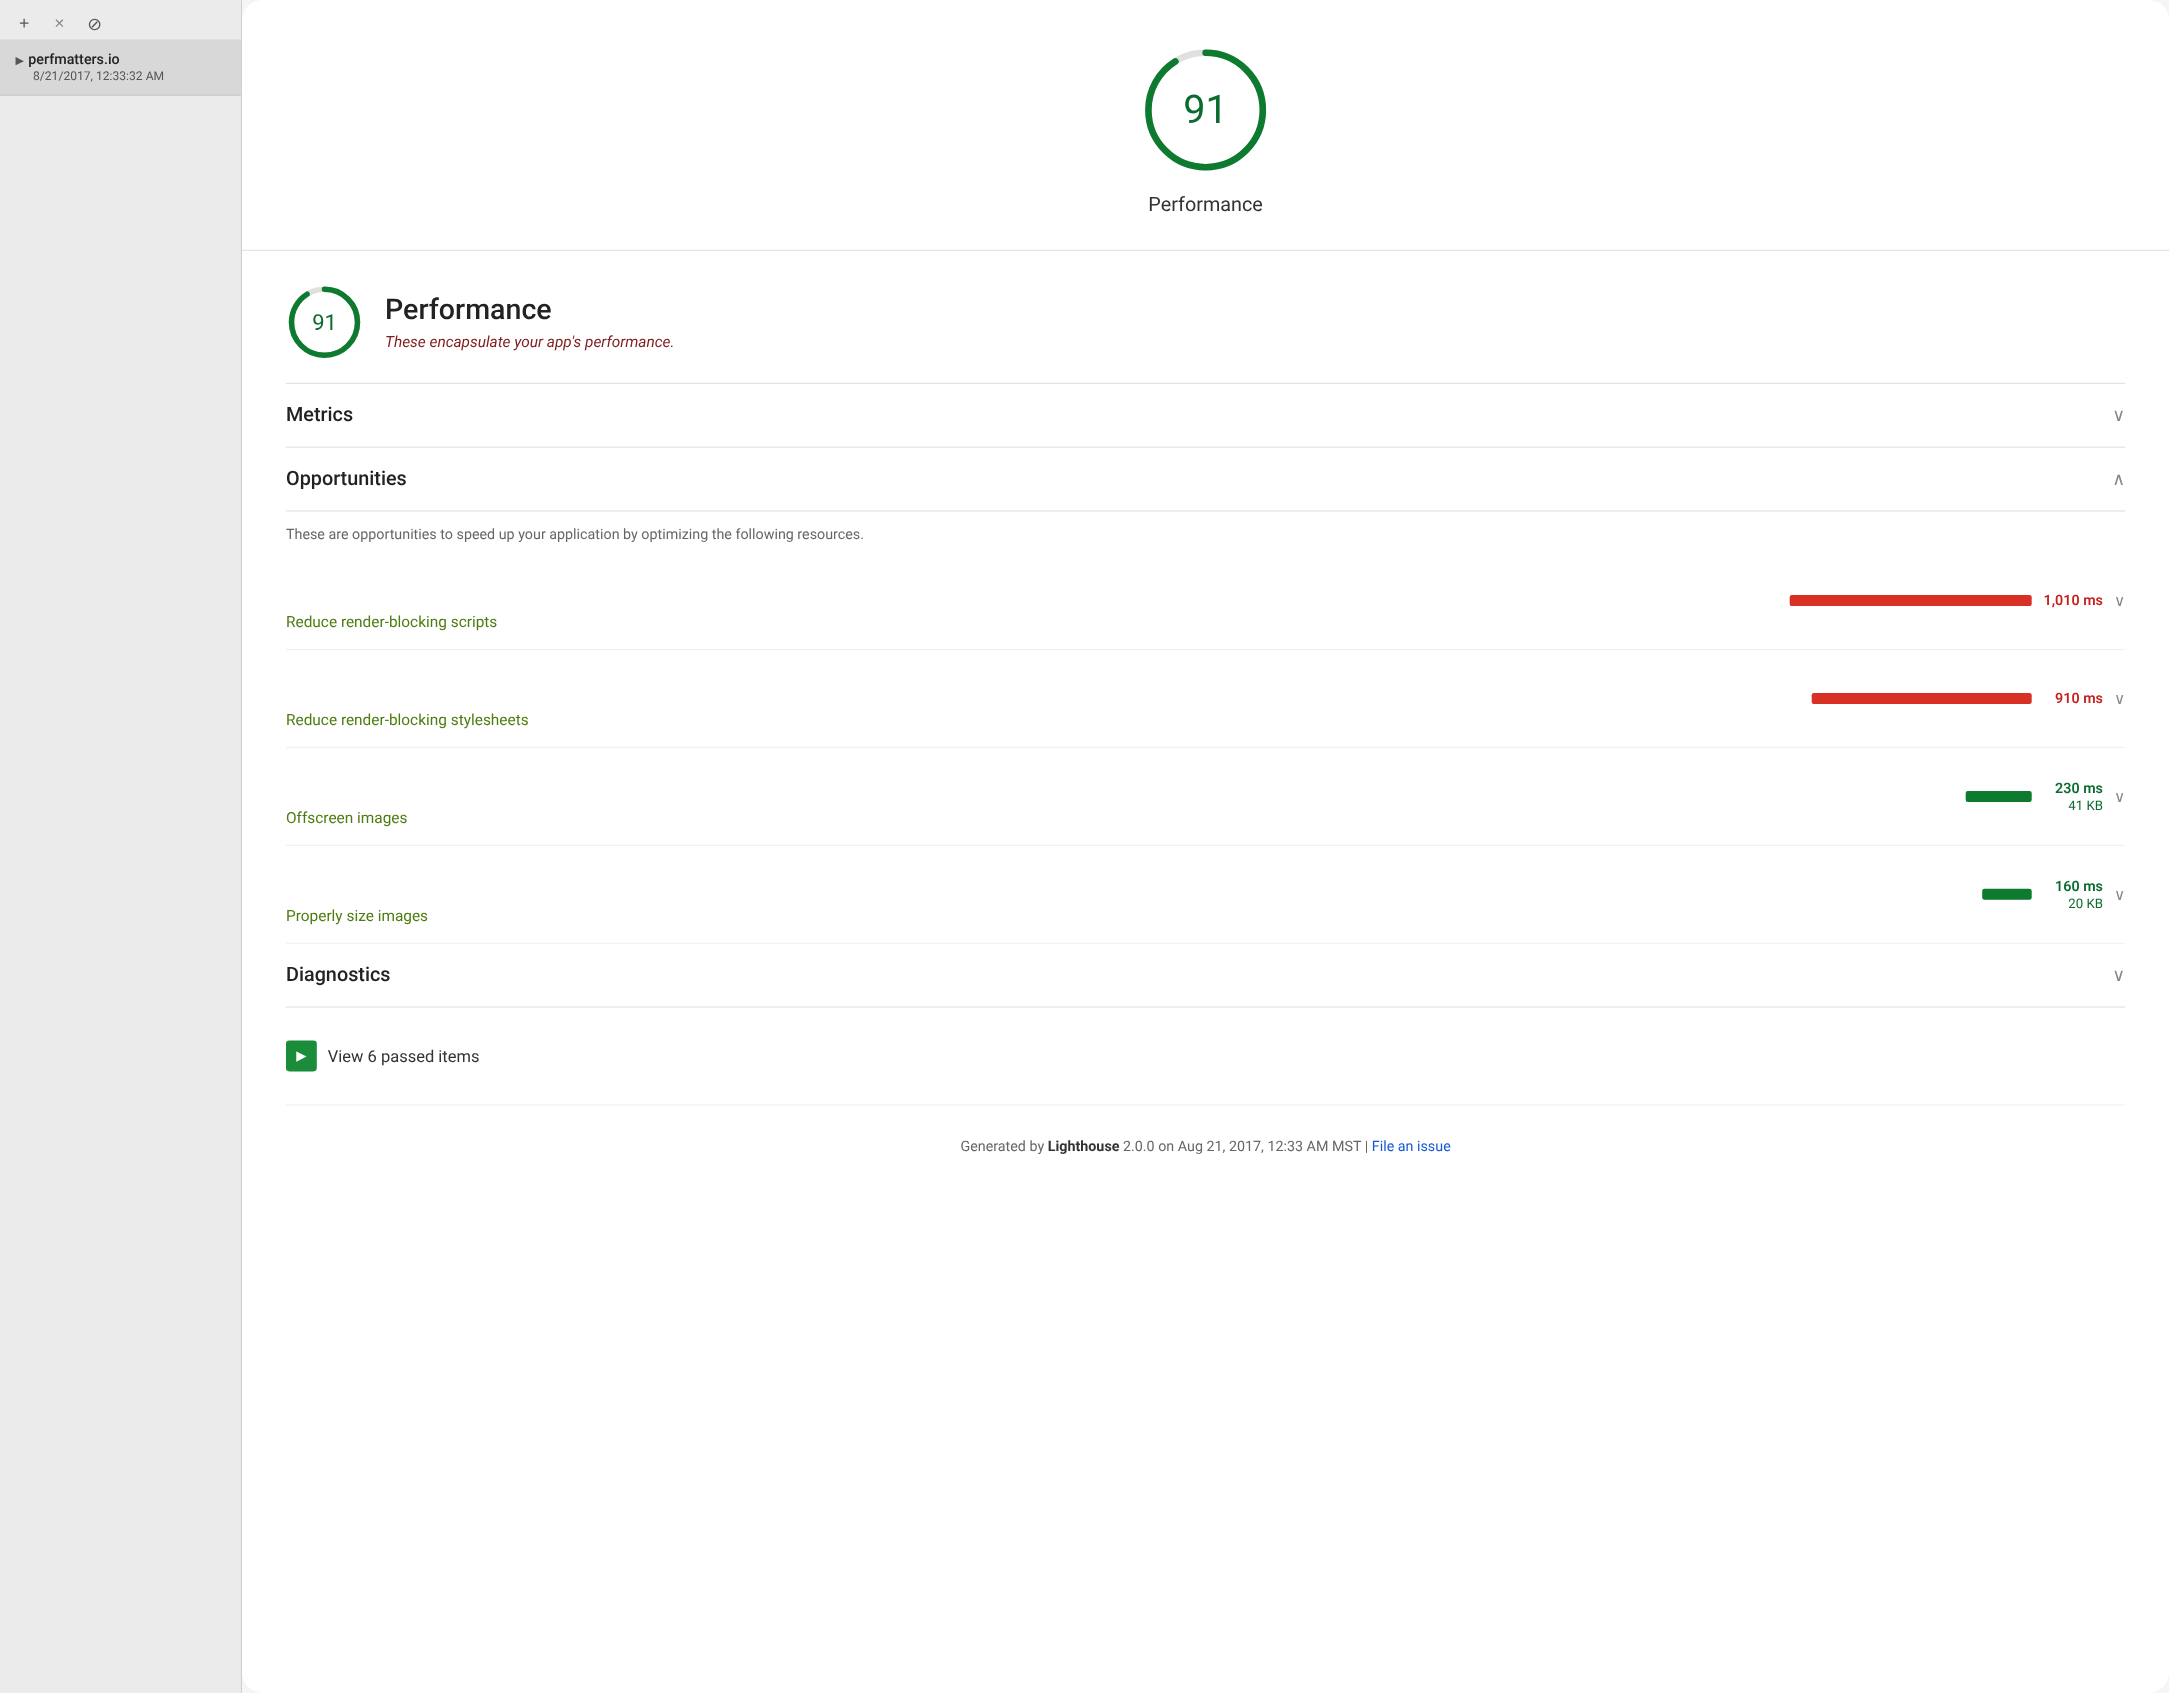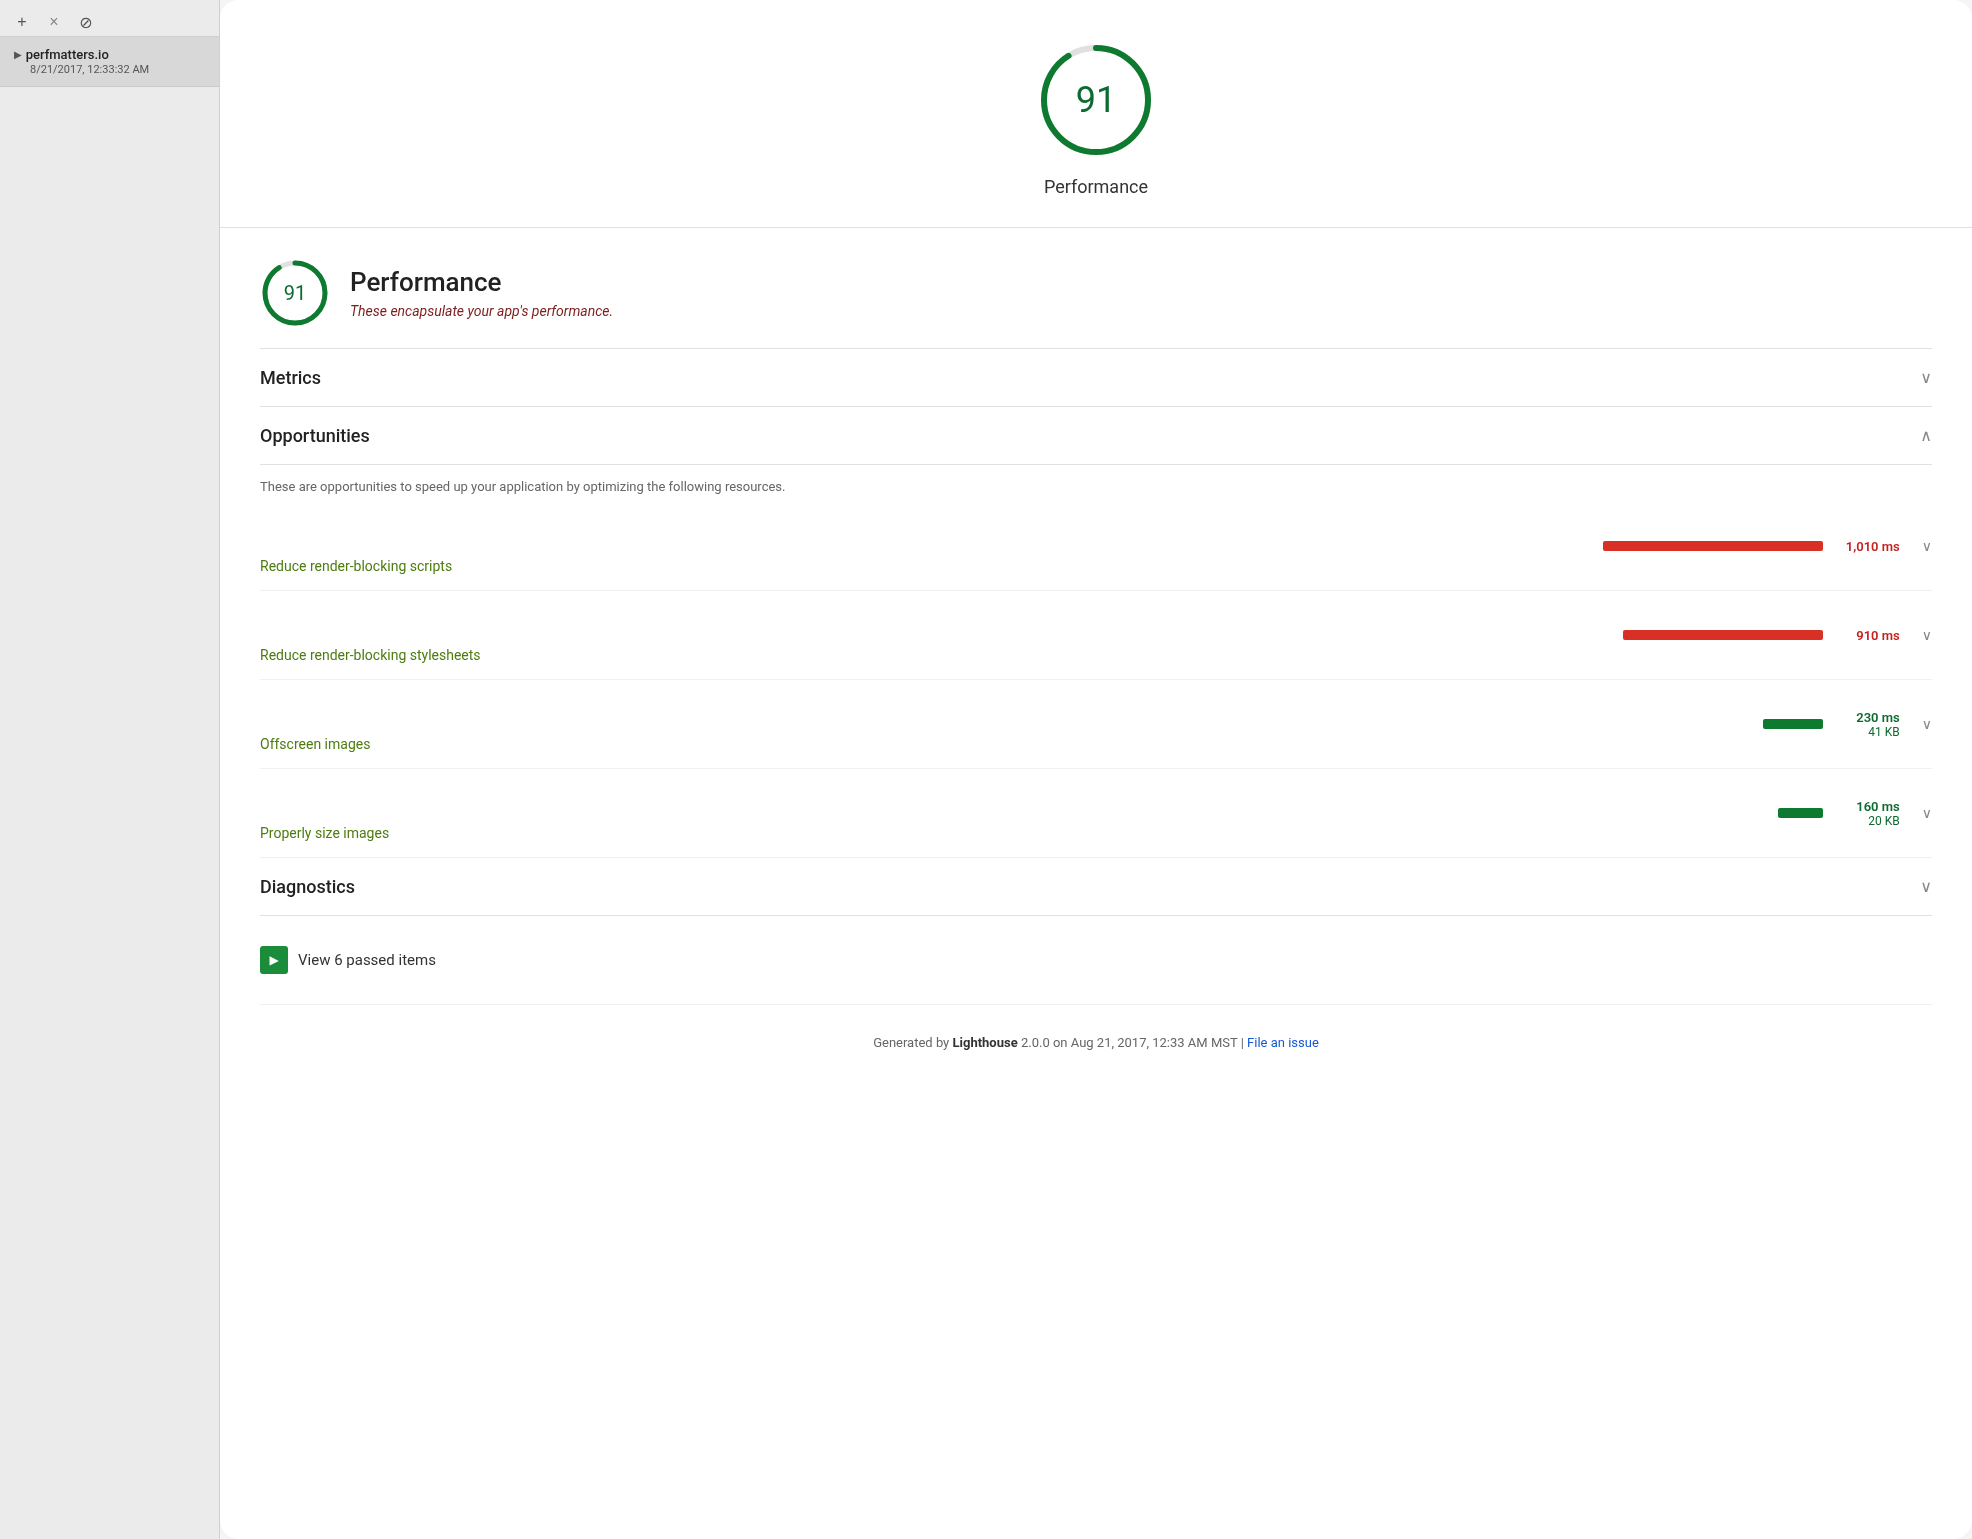--- a/index.html
+++ b/index.html
@@ -187,21 +187,20 @@
       color: #4d7c0f;
       flex: 0 0 400px;
       min-width: 0;
       margin-top: 40px;
     }
     .opp-bar-area {
       flex: 1;
       display: flex;
       align-items: center;
       justify-content: flex-end;
-      gap: 12px;
     }
     .bar {
       height: 10px;
       border-radius: 2px;
     }
     .bar.red { background: #d93025; }
     .bar.green { background: #0d7a2f; }
 
     .opp-time {
       font-size: 13px;

